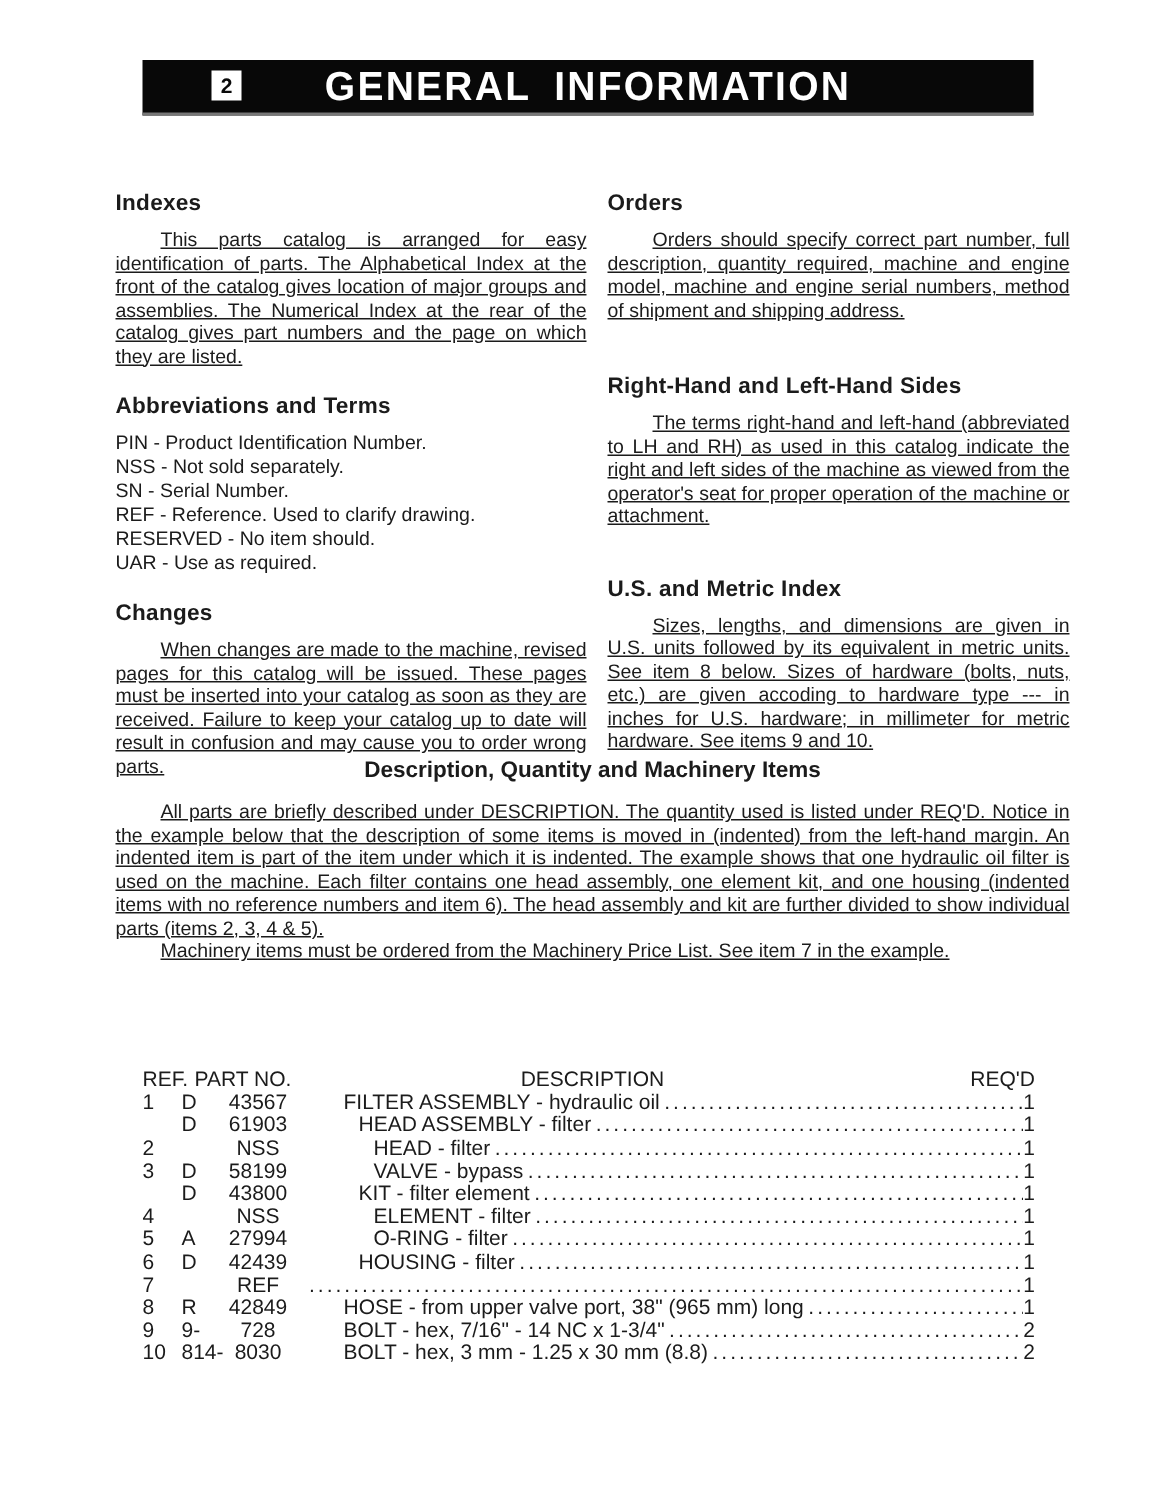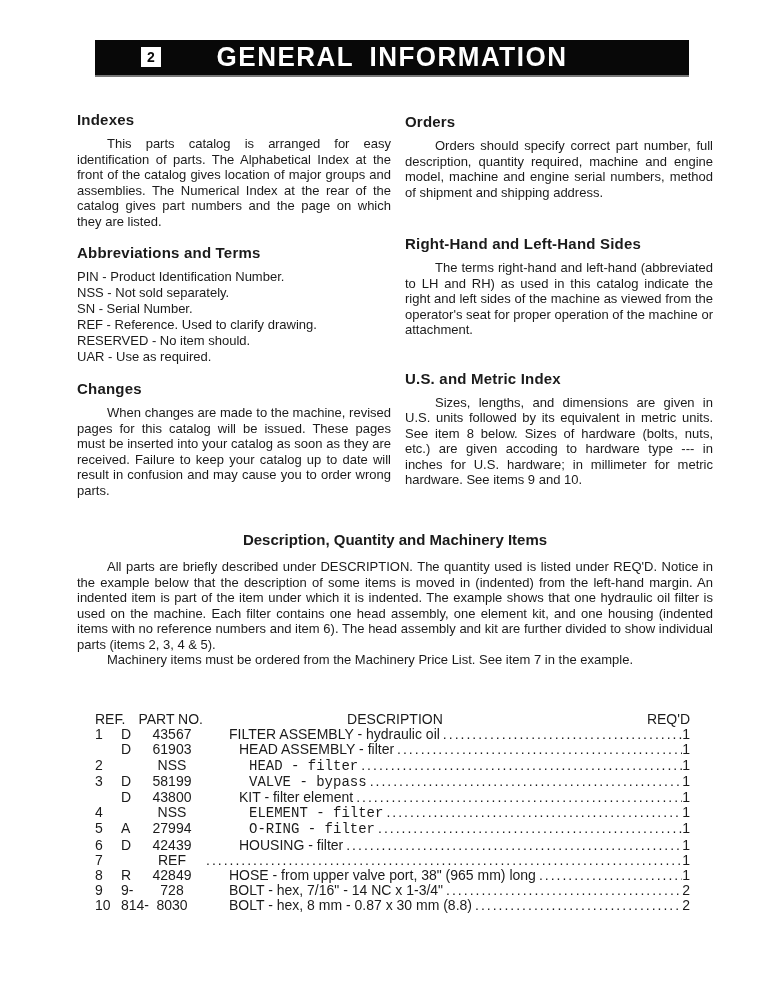--- a/index.html
+++ b/index.html
@@ -21,46 +21,47 @@
   .chapter-title{
     width:100%;text-align:center;color:#ffffff;font-weight:bold;
     font-size:26px;letter-spacing:1.5px;word-spacing:7px;
     transform:scaleY(1.04);
   }
   
   .columns{position:absolute;left:77px;top:110px;width:636px;display:flex;gap:14px;}
   .col-left{width:314px;}
   .col-right{width:308px;}
   h3.sec-head{
-    font-size:15px;line-height:20px;margin:0 0 6px 0;font-weight:bold;
+    font-size:15px;line-height:20px;margin:16px 0 6px 0;font-weight:bold;
     letter-spacing:.2px;
   }
   p.body{
     font-size:13px;line-height:15.5px;margin:0;text-align:justify;
     text-indent:30px;
+    text-decoration:underline;
   }
   .abbrev-list{font-size:13px;line-height:16px;margin:4px 0 0 0;}
   .mt-sm{margin-top:14px;}
   .mt-lg-a{margin-top:34px;}
   .mt-lg-b{margin-top:31px;}
   .mt-r{margin-top:2px;}
   
-  .desc-section{position:absolute;left:77px;top:531px;width:636px;}
+  .desc-section{position:absolute;left:77px;top:505px;width:636px;}
   .desc-heading{font-size:15px;font-weight:bold;text-align:center;margin:0 0 11px 0;}
   .machinery-note{margin-top:15px;text-align:left;}
   
   .parts-table{position:absolute;left:95px;top:697px;width:595px;font-size:14px;margin-top:15px;}
   .trow{display:flex;align-items:baseline;line-height:15.2px;white-space:nowrap;}
   .c-ref{width:26px;flex:0 0 auto;}
   .c-pre{width:20px;flex:0 0 auto;}
   .c-num{width:62px;flex:0 0 auto;text-align:center;}
-  .c-partno{width:82px;flex:0 0 auto;text-align:right;}
+  .c-partno{width:82px;flex:0 0 auto;text-align:center;}
   .c-desc{flex:0 0 auto;margin-left:26px;}
   .c-desc.ind1{margin-left:36px;}
-  .c-desc.ind2{margin-left:46px;font-family:Liberation Mono, monospace;}
+  .c-desc.ind2{margin-left:46px;}
   .c-desch{flex:1;text-align:center;padding-right:60px;}
   .dots{flex:1;overflow:hidden;letter-spacing:2px;margin-left:3px;}
   .dots::after{content:"..........................................................................................................................................................";}
   .c-req{flex:0 0 auto;text-align:left;}
   .thead .c-req{min-width:40px;}
   .form-number{
     position:absolute;left:95px;top:891px;width:595px;text-align:right;
     padding-right:8px;box-sizing:border-box;font-size:11.5px;font-weight:bold;
   }
 </style>
@@ -216,20 +217,20 @@
       <span class="c-pre">9-</span>
       <span class="c-num">728</span>
       <span class="c-desc">BOLT - hex, 7/16" - 14 NC x 1-3/4"</span>
       <span class="dots"></span>
       <span class="c-req">2</span>
     </div>
     <div class="trow">
       <span class="c-ref">10</span>
       <span class="c-pre">814-</span>
       <span class="c-num">8030</span>
-      <span class="c-desc">BOLT - hex, 8 mm - 0.87 x 30 mm (8.8)</span>
+      <span class="c-desc">BOLT - hex, 3 mm - 1.25 x 30 mm (8.8)</span>
       <span class="dots"></span>
       <span class="c-req">2</span>
     </div>
   </div>
 
 
 </div>
 
 </body></html>

